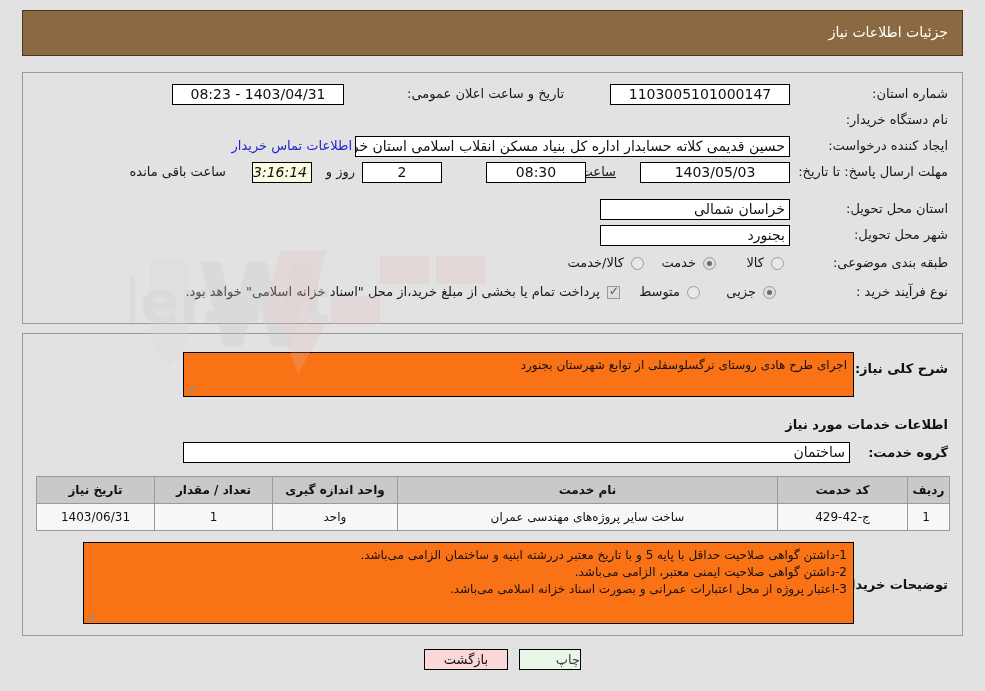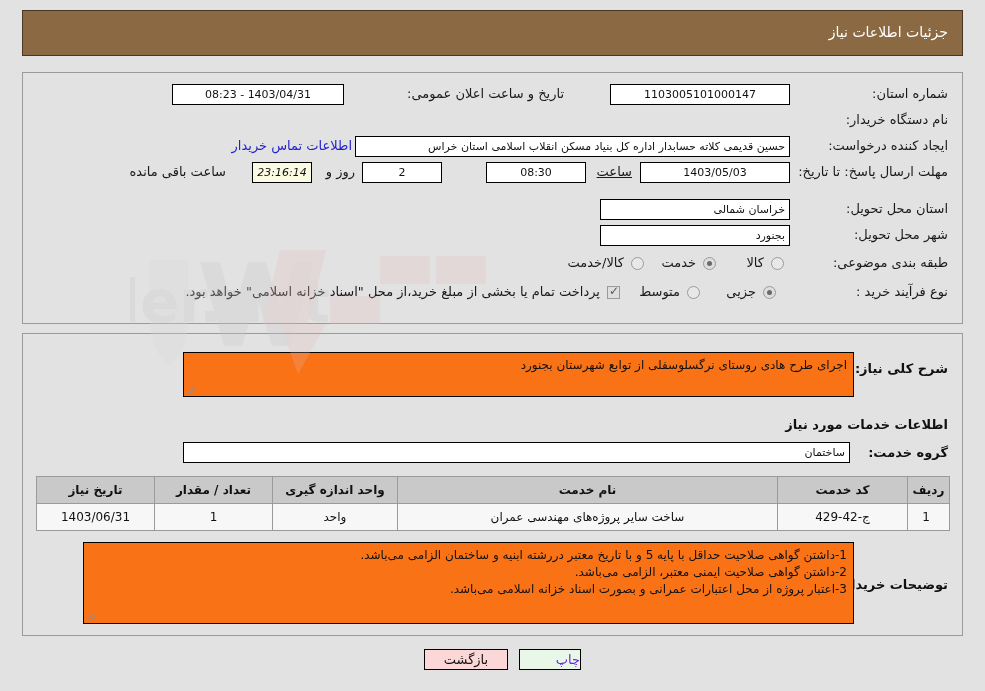--- a/index.html
+++ b/index.html
@@ -46,21 +46,21 @@
     font-size: 13px;
     color: #1a1a1a;
     white-space: nowrap;
     text-align: right;
   }
   .fld {
     position: absolute;
     background: #ffffff;
     border: 1px solid #000000;
     box-sizing: border-box;
-    font-size: 11px;
+    font-size: 14px;
     color: #111111;
     height: 21px;
     line-height: 19px;
     padding: 0 4px;
     white-space: nowrap;
     overflow: hidden;
   }
   .fld.center { text-align: center; }
   .fld.right  { text-align: right; }
   .fld.timer  { background: #fbfbe3; text-align: center; }
@@ -194,21 +194,21 @@
     position: absolute;
     height: 21px;
     border: 1px solid #000000;
     box-sizing: border-box;
     font-size: 13px;
     line-height: 19px;
     text-align: center;
     cursor: pointer;
     font-family: "DejaVu Sans", "Liberation Sans", sans-serif;
   }
-  .btn.print  { background: #e9f7e9; color: #6d28d9; padding-left: 40px; }
+  .btn.print  { background: #e9f7e9; color: #404040; padding-left: 40px; }
   .btn.back   { background: #fbd7d7; color: #111; }
 
   
   .watermark {
     position: absolute;
     left: 130px; top: 250px;
     width: 720px; height: 130px;
     pointer-events: none;
     opacity: .30;
     z-index: 5;
@@ -230,21 +230,21 @@
   <div class="fld center" style="right:618px; top:11px; width:172px;">1403/04/31 - 08:23</div>
 
   <div class="lbl" style="right:14px; top:39px; width:150px;">نام دستگاه خریدار:</div>
 
   <div class="lbl" style="right:14px; top:65px; width:150px;">ایجاد کننده درخواست:</div>
   <div class="fld right" style="right:172px; top:63px; width:435px;">حسین قدیمی کلاته حسابدار اداره کل بنیاد مسکن انقلاب اسلامی استان خراس</div>
   <div class="bluelink" style="right:610px; top:65px;">اطلاعات تماس خریدار</div>
 
   <div class="lbl" style="right:14px; top:91px; width:152px; line-height:16px; white-space:normal;">مهلت ارسال پاسخ: تا تاریخ:</div>
   <div class="fld center" style="right:172px; top:89px; width:150px;">1403/05/03</div>
-  <div class="lbl" style="right:330px; top:91px; width:40px;text-decoration:underline;">ساعت</div>
+  <div class="lbl" style="right:346px; top:91px; width:40px;text-decoration:underline;">ساعت</div>
   <div class="fld center" style="right:376px; top:89px; width:100px;">08:30</div>
   <div class="fld center" style="right:520px; top:89px; width:80px;">2</div>
   <div class="lbl" style="right:607px; top:91px; width:40px;">روز و</div>
   <div class="fld timer" style="right:650px; top:89px; width:60px;font-style:italic;">23:16:14</div>
   <div class="lbl" style="right:736px; top:91px; width:130px;">ساعت باقی مانده</div>
 
   <div class="lbl" style="right:14px; top:128px; width:150px;">استان محل تحویل:</div>
   <div class="fld right" style="right:172px; top:126px; width:190px;">خراسان شمالی</div>
 
   <div class="lbl" style="right:14px; top:154px; width:150px;">شهر محل تحویل:</div>

